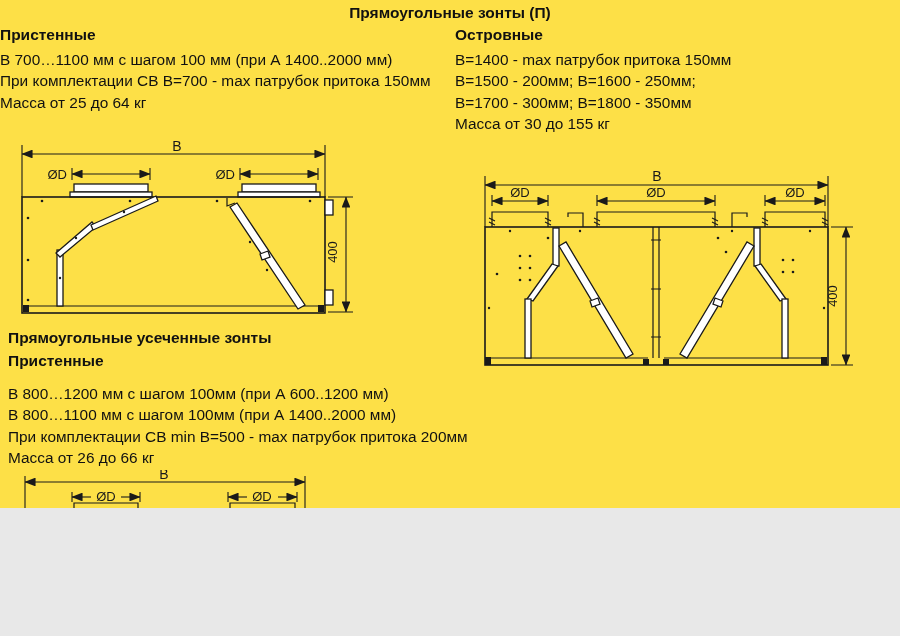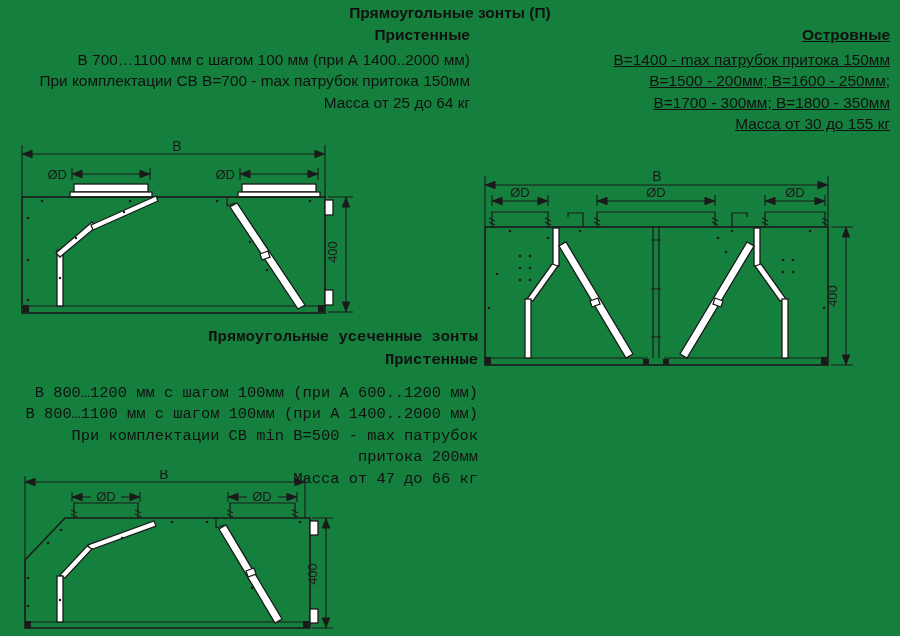--- a/index.html
+++ b/index.html
@@ -1,31 +1,31 @@
 <!DOCTYPE html>
 <html><head>
 <meta charset="utf-8">
 <style>
   html,body { margin:0; padding:0; background:#e8e8e8; }
   .page {
-    position:relative; width:900px; height:636px; margin:0 auto;
-    background:#15803d; overflow:hidden;
+    position:relative; width:900px; height:508px; margin:0 auto;
+    background:#fde047; overflow:hidden;
     font-family:"Liberation Sans", sans-serif; color:#111111;
   }
   .title {
     position:absolute; top:2px; left:0; width:100%;
     text-align:center; font-weight:bold; font-size:15.5px; line-height:22px;
   }
-  .spec { position:absolute; text-align:right; font-size:15.4px; line-height:21.4px; }
+  .spec { position:absolute; text-align:left; font-size:15.4px; line-height:21.4px; }
   .spec .hd  { font-weight:bold; font-size:15.5px; line-height:22px; margin-bottom:3px; }
   .spec .hd1 { font-weight:bold; font-size:15.5px; line-height:23px; }
   .spec .hd2 { font-weight:bold; font-size:15.5px; line-height:23px; margin-bottom:11px; }
   #spec-wall   { left:0;     top:24px;  width:470px; }
-  #spec-island { left:455px; top:24px;  width:435px;text-decoration:underline; }
-  #spec-trunc  { left:0;     top:326px; width:478px;font-family:Liberation Mono, monospace; }
+  #spec-island { left:455px; top:24px;  width:435px; }
+  #spec-trunc  { left:8px;     top:326px; width:478px; }
   .drawing { position:absolute; }
   #draw-wall   { left:12px;  top:140px; }
   #draw-island { left:470px; top:168px; }
   #draw-trunc  { left:12px;  top:470px; }
   
   .ln    { stroke:#1a1a1a; stroke-width:1.6; fill:none; }
   .panel { stroke:#1a1a1a; stroke-width:1.3; fill:#ffffff; }
   .thin  { stroke:#1a1a1a; stroke-width:1.2; fill:none; }
   .dim   { stroke:#1a1a1a; stroke-width:1.1; fill:none; }
   .blk   { fill:#1a1a1a; stroke:none; }
@@ -63,21 +63,21 @@
     <div>В=1700 - 300мм; В=1800 - 350мм</div>
     <div>Масса от 30 до 155 кг</div>
   </div>
 
   <div class="spec" id="spec-trunc">
     <div class="hd1">Прямоугольные усеченные зонты</div>
     <div class="hd2">Пристенные</div>
     <div>В 800…1200 мм с шагом 100мм (при А 600..1200 мм)</div>
     <div>В 800…1100 мм с шагом 100мм (при А 1400..2000 мм)</div>
     <div>При комплектации СВ min B=500 - max патрубок притока 200мм</div>
-    <div>Масса от 47 до 66 кг</div>
+    <div>Масса от 26 до 66 кг</div>
   </div>
 
   <svg class="drawing" id="draw-wall" width="348" height="186" viewBox="0 0 348 186">
 
     <g>
       <path class="dim" d="M10,5 V57 M313,5 V57"></path>
       <line class="dim" x1="10" y1="14" x2="313" y2="14" marker-start="url(#arr)" marker-end="url(#arr)"></line>
       <text class="dimtxtB" x="165" y="11" text-anchor="middle">B</text>
     </g>
 

